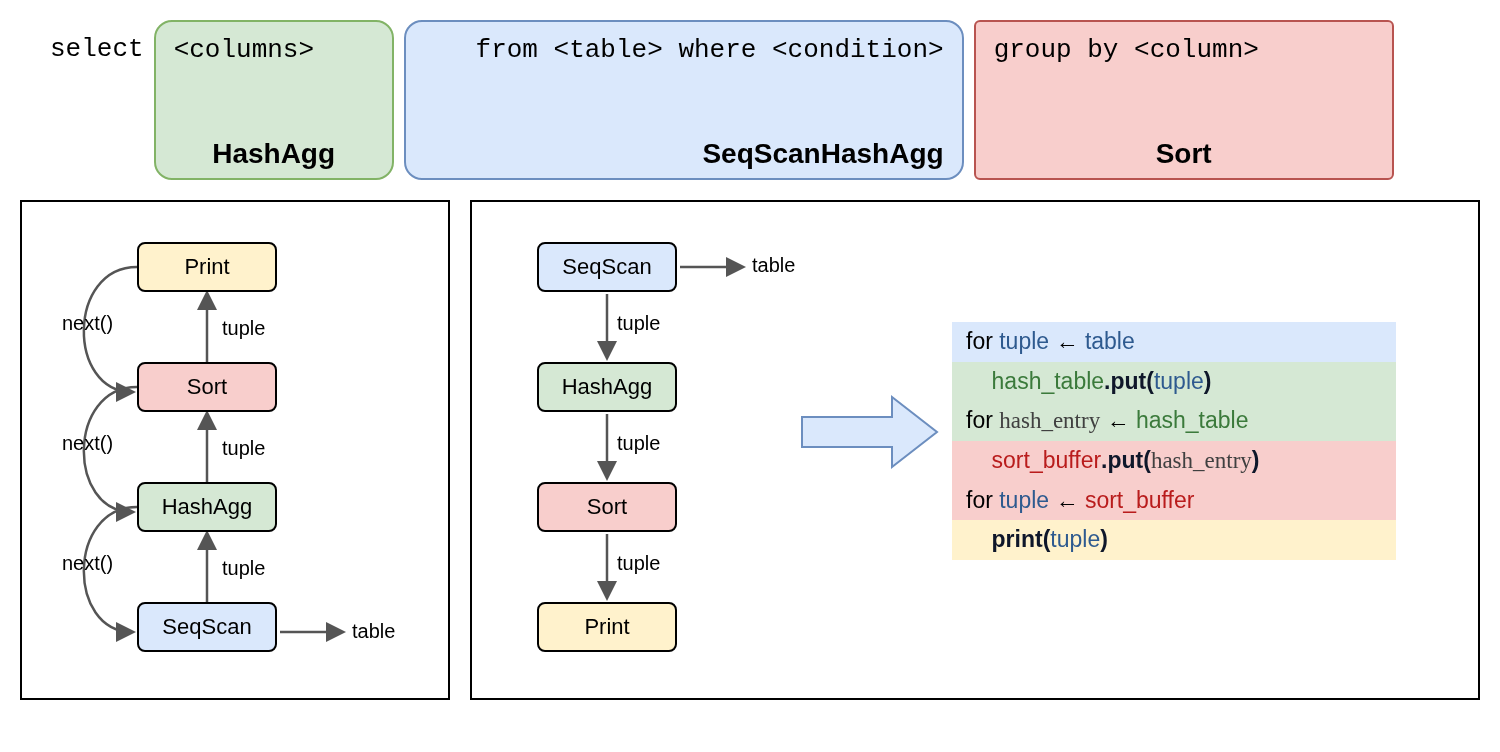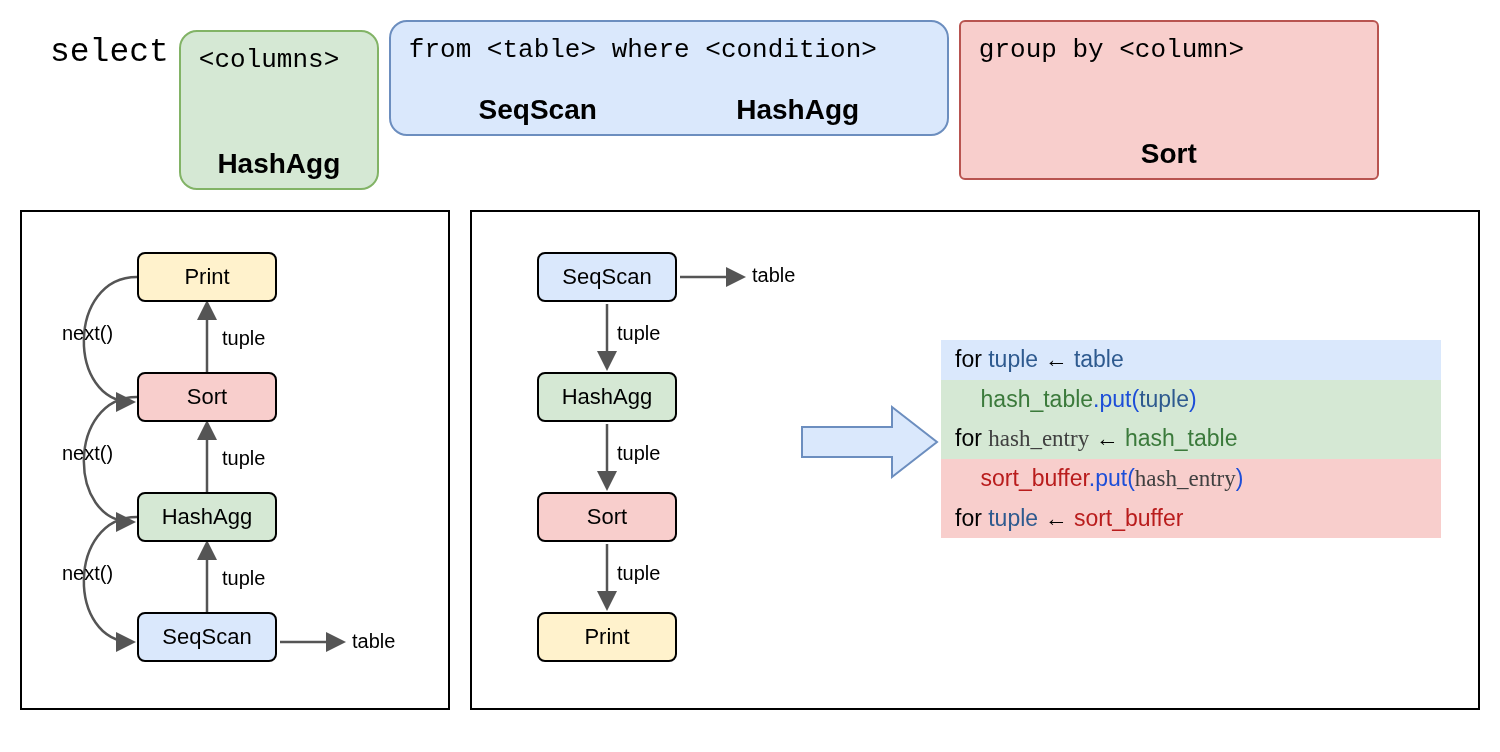--- a/index.html
+++ b/index.html
@@ -13,42 +13,42 @@
   }
   .mono { font-family: "Courier New", monospace; }
   .top-row {
     display: flex;
     align-items: flex-start;
     gap: 10px;
     margin-bottom: 20px;
     margin-left: 30px;
   }
   .select-label {
-    font-size: 33px;
+    font-size: 26px;
     padding-top: 14px;
   }
   .sql-box {
     border-radius: 18px;
     padding: 10px 18px 8px;
     border: 2px solid;
     display: flex;
     flex-direction: column;
     justify-content: space-between;
   }
   .sql-box .code-line { font-size: 26px; line-height: 1.4; }
   .sql-box .op-label-row { font-weight: bold; font-size: 28px; margin-top: 8px; text-align: center; }
   .green { background: #d5e8d4; border-color: #82b366; }
   .blue  { background: #dae8fc; border-color: #6c8ebf; }
   .pink  { background: #f8cecc; border-color: #b85450; border-radius: 6px; }
   .yellow{ background: #fff2cc; border-color: #d6b656; }
 
-  .columns-box { width: 200px; height: 160px; margin-top: 10px; }
+  .columns-box { width: 240px; height: 160px; }
   .columns-box .op-label-row { text-align: center; }
 
-  .from-box { width: 560px; height: 116px; }
+  .from-box { width: 560px; height: 160px; align-items: flex-end; }
   .from-box .op-label-row { display: flex; justify-content: space-around; }
 
   .group-box { width: 420px; height: 160px; }
 
   .bottom-row { display: flex; gap: 20px; }
   .panel {
     border: 2px solid #000;
     background: #fff;
     position: relative;
     height: 500px;
@@ -68,39 +68,38 @@
     font-size: 22px;
   }
   .small-label {
     position: absolute;
     font-size: 20px;
   }
 
   
   .codeblock {
     position: absolute;
-    left: 469px;
+    left: 480px;
     top: 120px;
-    width: 500px;
+    width: 444px;
     font-size: 23px;
     line-height: 1.55;
-    margin-top: 8px;
   }
   .codeblock div { padding: 2px 14px; white-space: pre; }
   .cl-blue  { background: #dae8fc; }
   .cl-green { background: #d5e8d4; }
   .cl-pink  { background: #f8cecc; }
   .cl-yellow{ background: #fff2cc; }
   .kw-for   { color: #000; }
   .kw-tuple { color: #2e5a8f; }
   .kw-table { color: #2e5a8f; }
   .kw-hashtb{ color: #3b7a3b; }
   .kw-hashentry { color: #404040; font-family: Liberation Serif, serif; }
   .kw-sortbuf { color: #b91c1c; }
-  .kw-black { color: #1d4ed8; }
+  .kw-black { color: #0f172a; font-weight: bold; }
   .kw-arrow { font-family: Arial; }
 
   svg.arrows {
     position: absolute;
     left: 0; top: 0;
     width: 100%; height: 100%;
     pointer-events: none;
   }
 </style>
 </head>
@@ -211,16 +210,17 @@
     <span class="small-label" style="left:145px; top:230px;">tuple</span>
     <span class="small-label" style="left:145px; top:350px;">tuple</span>
     <span class="small-label" style="left:280px; top:52px;">table</span>
 
     <div class="codeblock">
       <div class="cl-blue"><span class="kw-for">for </span><span class="kw-tuple">tuple</span><span class="kw-arrow"> ← </span><span class="kw-table">table</span></div>
       <div class="cl-green"><span>    </span><span class="kw-hashtb">hash_table</span><span class="kw-black">.put(</span><span class="kw-tuple">tuple</span><span class="kw-black">)</span></div>
       <div class="cl-green"><span class="kw-for">for </span><span class="kw-hashentry">hash_entry</span><span class="kw-arrow"> ← </span><span class="kw-hashtb">hash_table</span></div>
       <div class="cl-pink"><span>    </span><span class="kw-sortbuf">sort_buffer</span><span class="kw-black">.put(</span><span class="kw-hashentry">hash_entry</span><span class="kw-black">)</span></div>
       <div class="cl-pink"><span class="kw-for">for </span><span class="kw-tuple">tuple</span><span class="kw-arrow"> ← </span><span class="kw-sortbuf">sort_buffer</span></div>
+      <div class="cl-yellow"><span>    </span><span class="kw-black">print(</span><span class="kw-tuple">tuple</span><span class="kw-black">)</span></div>
     </div>
   </div>
 
 </div>
 
 </body></html>

